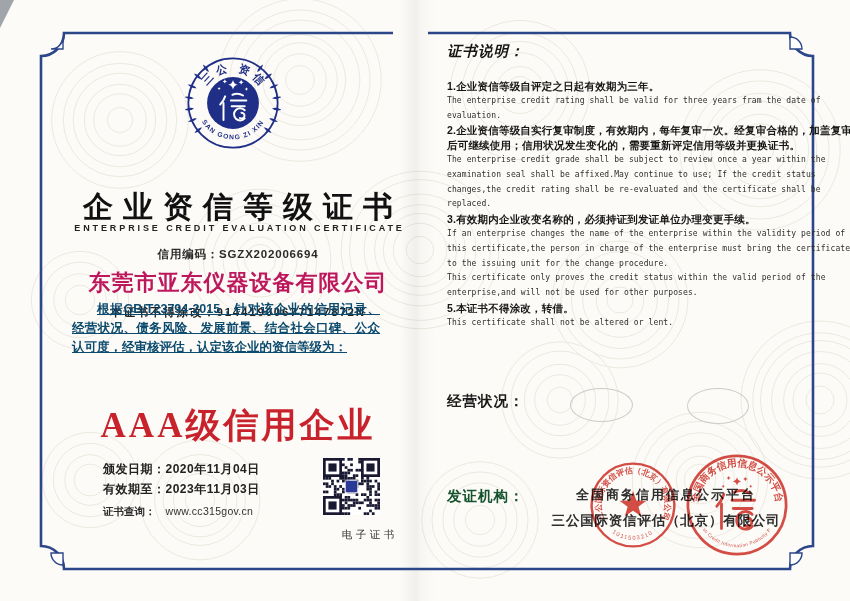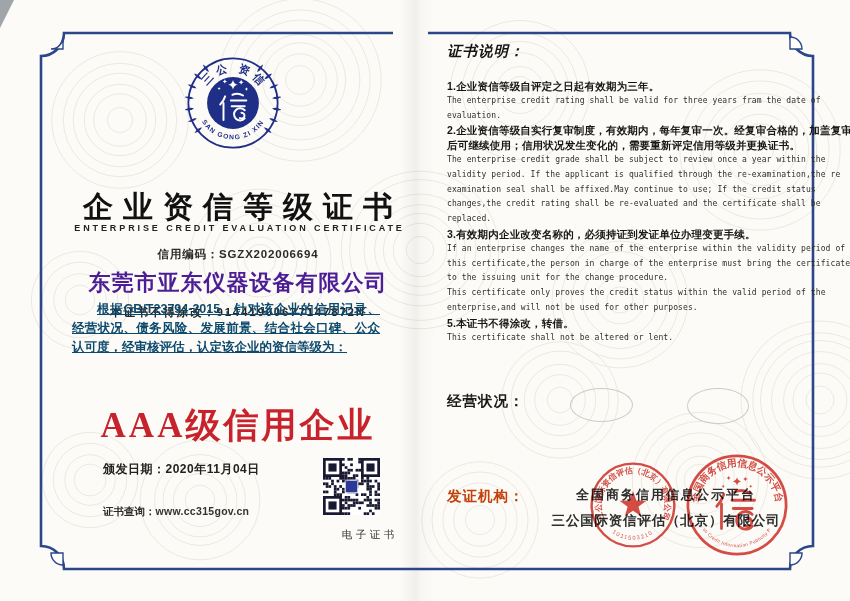--- a/index.html
+++ b/index.html
@@ -7,39 +7,39 @@
           font-family:"Liberation Sans","DejaVu Sans",sans-serif;color:#1a1a1a;}
   .abs{position:absolute;}
   .cx{left:238px;transform:translateX(-50%);white-space:nowrap;text-align:center;margin-top:28px;}
   .cx2{left:666px;transform:translateX(-50%);white-space:nowrap;text-align:center;}
   svg{display:block;}
   
   .cert-title{top:159px;font-family:"Liberation Serif","DejaVu Serif",serif;font-weight:bold;
               font-size:30px;letter-spacing:10px;padding-left:10px;color:#111;}
   .cert-subtitle{top:195px;font-size:9px;font-weight:bold;letter-spacing:2.9px;padding-left:3px;color:#222;}
   .credit-code{top:219px;font-size:11.5px;font-weight:bold;letter-spacing:0.8px;color:#2a2a2a;}
-  .company{top:240px;font-size:22px;font-weight:bold;letter-spacing:1px;color:#4c1d95;}
+  .company{top:240px;font-size:22px;font-weight:bold;letter-spacing:1px;color:#be185d;}
   .social-code{top:277px;font-size:11.5px;font-weight:bold;letter-spacing:1.8px;color:#222;}
   .statement{left:72px;top:300px;width:308px;font-size:12.5px;font-weight:600;line-height:19px;
              text-indent:2em;text-align:justify;color:#0c4a6e;text-decoration:underline;}
   .rating{top:374px;font-family:"Liberation Serif","DejaVu Serif",serif;font-weight:bold;
           font-size:35px;letter-spacing:3px;color:#c8232c;}
   .dateline{left:103px;font-size:12px;font-weight:bold;color:#222;letter-spacing:0.5px;}
   .queryline{left:103px;top:505px;font-size:10.5px;font-weight:bold;color:#2b2b2b;}
-  .queryline .url{font-weight:700;letter-spacing:0.3px;color:#333;}
+  .queryline .url{font-weight:400;margin-left:10px;letter-spacing:0.3px;color:#333;}
   .qr-caption{left:368px;transform:translateX(-50%);top:528px;font-family:"Liberation Serif","DejaVu Serif",serif;
               font-size:10.5px;letter-spacing:3.5px;padding-left:3.5px;color:#333;white-space:nowrap;}
   
   .notes-heading{left:447px;top:42px;font-size:14.5px;font-weight:bold;letter-spacing:1px;color:#151515;font-style:italic;}
   #desc-lines{left:447px;top:79px;width:360px;}
   #desc-lines .line{height:14.8px;line-height:14.8px;white-space:nowrap;overflow:visible;}
   #desc-lines .zh{font-size:10.5px;font-weight:bold;color:#161616;letter-spacing:0.2px;}
   #desc-lines .en{font-family:"DejaVu Sans Mono","Liberation Mono",monospace;font-size:8px;color:#2e2e2e;letter-spacing:0.1px;}
   .annual-label{left:447px;top:392px;font-size:14.5px;font-weight:bold;letter-spacing:1px;color:#1b1b1b;}
-  .issuer-label{left:447px;top:487px;font-size:14.5px;font-weight:bold;letter-spacing:1px;color:#c2410c;}
+  .issuer-label{left:447px;top:487px;font-size:14.5px;font-weight:bold;letter-spacing:1px;color:#14532d;}
   .issuer-l1{top:486px;font-size:13px;font-weight:600;letter-spacing:2px;color:#2e2e2e;}
   .issuer-l2{top:512px;font-size:13.5px;font-weight:600;letter-spacing:0.8px;color:#2e2e2e;}
   .oval{border:1px solid #cdccc8;border-radius:50%;background:transparent;}
   .fold{top:0;left:400px;width:36px;height:601px;pointer-events:none;
         background:linear-gradient(90deg,rgba(0,0,0,0) 0%,rgba(80,80,100,0.07) 45%,rgba(0,0,0,0.02) 58%,rgba(0,0,0,0) 100%);}
   .seal{mix-blend-mode:multiply;opacity:0.9;}
 </style>
 </head>
 <body>
 
@@ -206,20 +206,23 @@
   <div class="abs cx credit-code">
     <span>信用编码：</span><span>SGZX202006694</span>
   </div>
   <div class="abs cx company">东莞市亚东仪器设备有限公司</div>
   <div class="abs cx social-code">本证书不得涂改：91441900677147872N</div>
   <div class="abs statement">根据GB/T23794-2015，针对该企业的信用记录、经营状况、债务风险、发展前景、结合社会口碑、公众认可度，经审核评估，认定该企业的资信等级为：</div>
   <div class="abs cx rating">AAA级信用企业</div>
 
   <div class="abs dateline" style="top:461px;">
     <span>颁发日期：</span><span>2020年11月04日</span>
+  </div>
+  <div class="abs dateline" style="top:481px;">
+    <span>有效期至：</span><span>2023年11月03日</span>
   </div>
   <div class="abs queryline">
     <span>证书查询：</span><span class="url">www.cc315gov.cn</span>
   </div>
 
   <svg class="abs" width="57" height="57" viewBox="0 0 56.7 56.7" style="left:323px;top:458px;">
     <rect x="0" y="0" width="56.7" height="56.7" fill="#ffffff"></rect>
     <g id="qr-cells" fill="#191932">
         <rect x="18.90" y="0.00" width="2.7" height="2.7"></rect>
         <rect x="24.30" y="0.00" width="2.7" height="2.7"></rect>
@@ -365,21 +368,20 @@
   <div class="abs qr-caption">电子证书</div>
 
   <div class="abs notes-heading">证书说明：</div>
   <div class="abs" id="desc-lines">
       <div class="line zh">1.企业资信等级自评定之日起有效期为三年。</div>
       <div class="line en">The enterprise credit rating shall be valid for three years fram the date of</div>
       <div class="line en">evaluation.</div>
       <div class="line zh">2.企业资信等级自实行复审制度，有效期内，每年复审一次。经复审合格的，加盖复审章</div>
       <div class="line zh">后可继续使用；信用状况发生变化的，需要重新评定信用等级并更换证书。</div>
       <div class="line en">The enterprise credit grade shall be subject to review once a year within the</div>
-      <div class="line en">validity period. If the applicant is qualified through the re-examination,the re</div>
       <div class="line en">examination seal shall be affixed.May continue to use; If the credit status</div>
       <div class="line en">changes,the credit rating shall be re-evaluated and the certificate shall be</div>
       <div class="line en">replaced.</div>
       <div class="line zh">3.有效期内企业改变名称的，必须持证到发证单位办理变更手续。</div>
       <div class="line en">If an enterprise changes the name of the enterprise within the validity period of</div>
       <div class="line en">this certificate,the person in charge of the enterprise must bring the certificate</div>
       <div class="line en">to the issuing unit for the change procedure.</div>
       <div class="line en">This certificate only proves the credit status within the valid period of the</div>
       <div class="line en">enterprise,and will not be used for other purposes.</div>
       <div class="line zh">5.本证书不得涂改，转借。</div>

